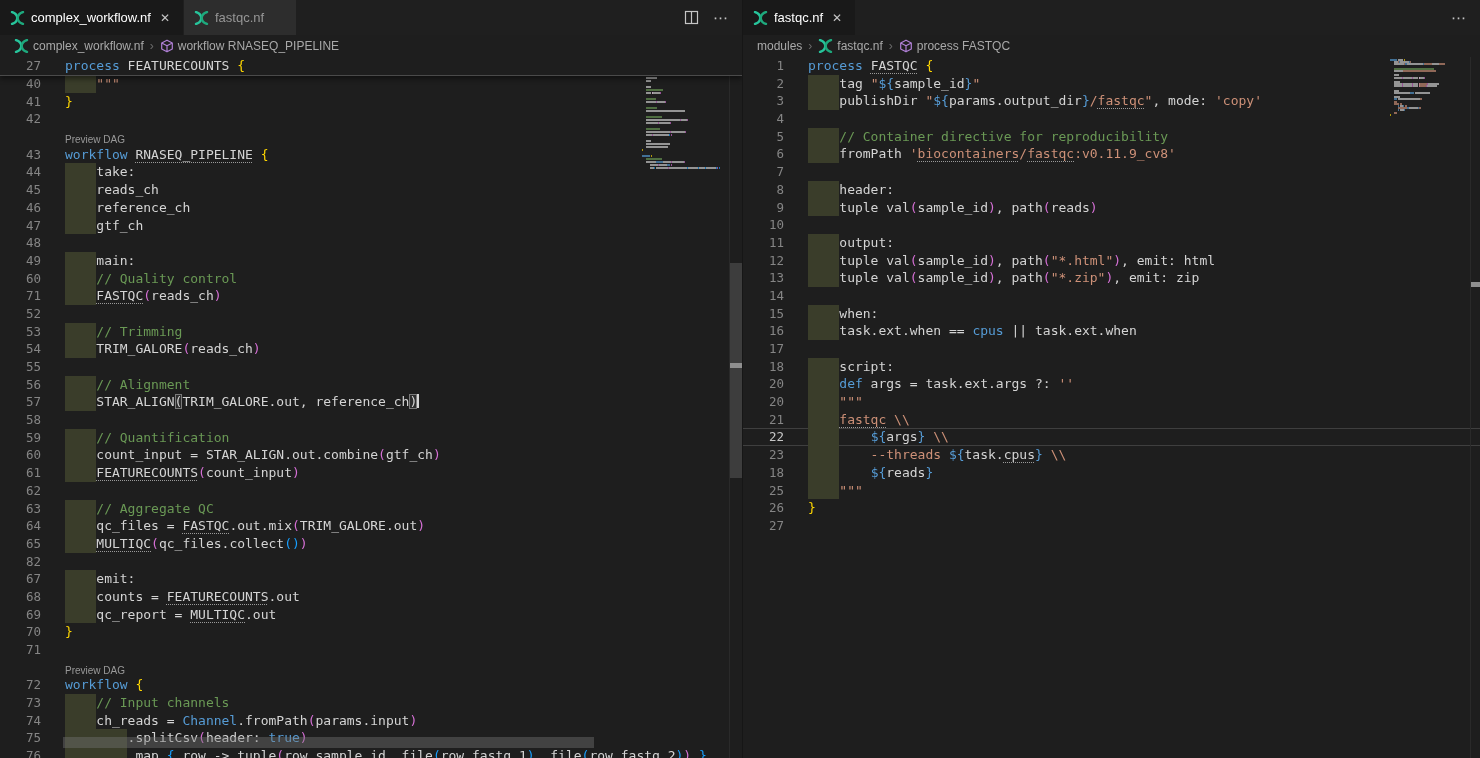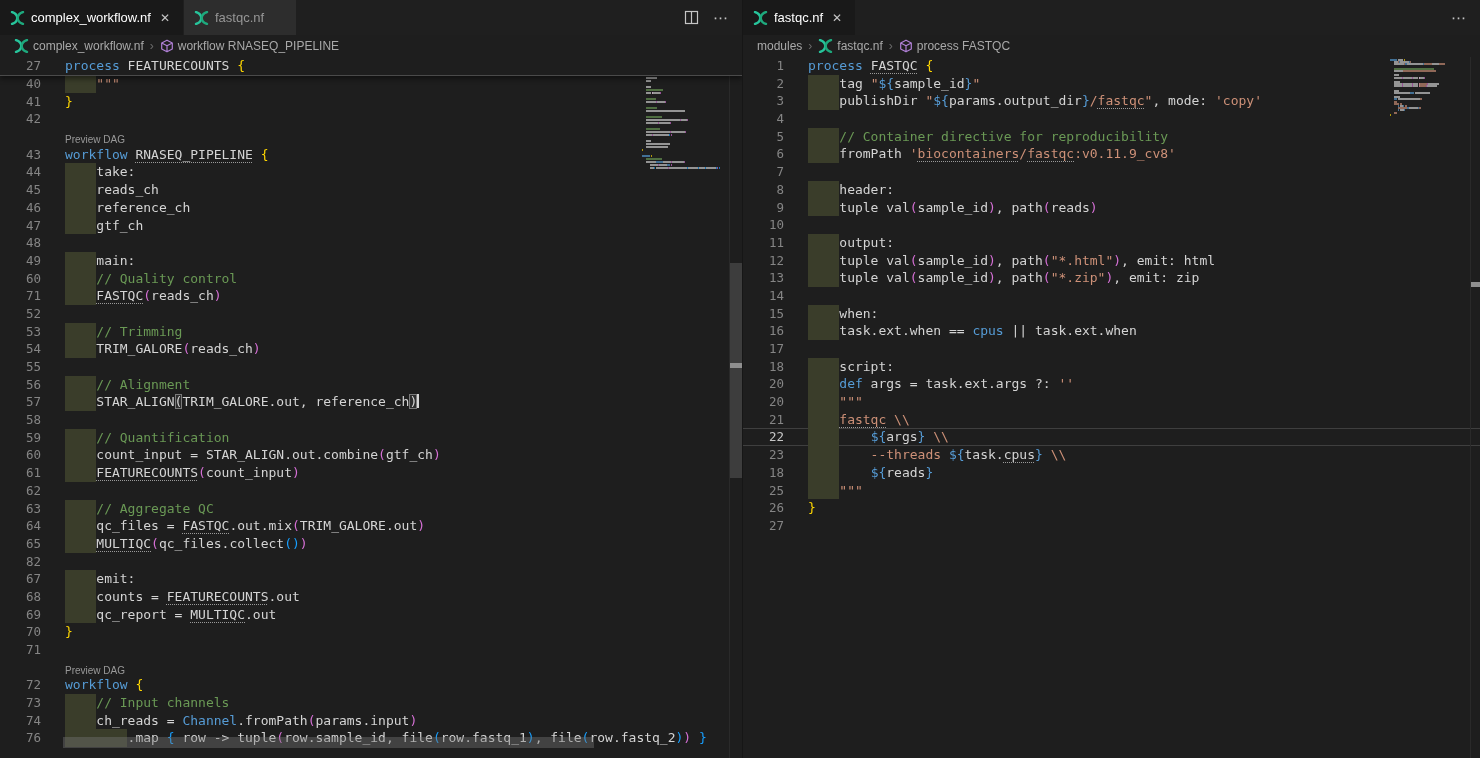--- a/index.html
+++ b/index.html
@@ -150,20 +150,21 @@
           <div class="row"><span class="hlblk" style="width: 31.2px;"></span><span class="num">68</span><span class="code"><span class="tk-p">    counts = </span><span class="tk-pu">FEATURECOUNTS</span><span class="tk-p">.out</span></span></div>
           <div class="row"><span class="hlblk" style="width: 31.2px;"></span><span class="num">69</span><span class="code"><span class="tk-p">    qc_report = </span><span class="tk-pu">MULTIQC</span><span class="tk-p">.out</span></span></div>
           <div class="row"><span class="num">70</span><span class="code"><span class="tk-y">}</span></span></div>
           <div class="row"><span class="num">71</span><span class="code"></span></div>
           <div class="lens-row">
             <span class="lens">Preview DAG</span>
           </div>
           <div class="row"><span class="num">72</span><span class="code"><span class="tk-k">workflow</span><span class="tk-p"> </span><span class="tk-y">{</span></span></div>
           <div class="row"><span class="hlblk" style="width: 31.2px;"></span><span class="num">73</span><span class="code"><span class="tk-c">    // Input channels</span></span></div>
           <div class="row"><span class="hlblk" style="width: 31.2px;"></span><span class="num">74</span><span class="code"><span class="tk-p">    ch_reads = </span><span class="tk-k">Channel</span><span class="tk-p">.fromPath</span><span class="tk-m">(</span><span class="tk-p">params.input</span><span class="tk-m">)</span></span></div>
+          <div class="row"><span class="hlblk" style="width: 62.4px;"></span><span class="num">75</span><span class="code"><span class="tk-p">        .splitCsv</span><span class="tk-m">(</span><span class="tk-p">header: </span><span class="tk-k">true</span><span class="tk-m">)</span></span></div>
           <div class="row"><span class="hlblk" style="width: 62.4px;"></span><span class="num">76</span><span class="code"><span class="tk-p">        .map </span><span class="tk-b">{</span><span class="tk-p"> row -&gt; tuple</span><span class="tk-m">(</span><span class="tk-p">row.sample_id, file</span><span class="tk-b">(</span><span class="tk-p">row.fastq_1</span><span class="tk-b">)</span><span class="tk-p">, file</span><span class="tk-b">(</span><span class="tk-p">row.fastq_2</span><span class="tk-b">)</span><span class="tk-m">)</span><span class="tk-p"> </span><span class="tk-b">}</span></span></div>
         </div>
       <div class="sticky"><span class="num">27</span><span class="code"><span class="tk-k">process</span><span class="tk-p"> FEATURECOUNTS </span><span class="tk-y">{</span></span></div>
       <div class="minimap" style="right: 12px; width: 88px;">
           <div class="mm-line" style="height: 3px;">
             <span class="mm-seg" style="left: 3.8px; width: 2.85px; background: rgb(206, 145, 120);"></span>
           </div>
           <div class="mm-line" style="height: 3px;">
             <span class="mm-seg" style="left: 0px; width: 0.95px; background: rgb(255, 215, 0);"></span>
           </div>

